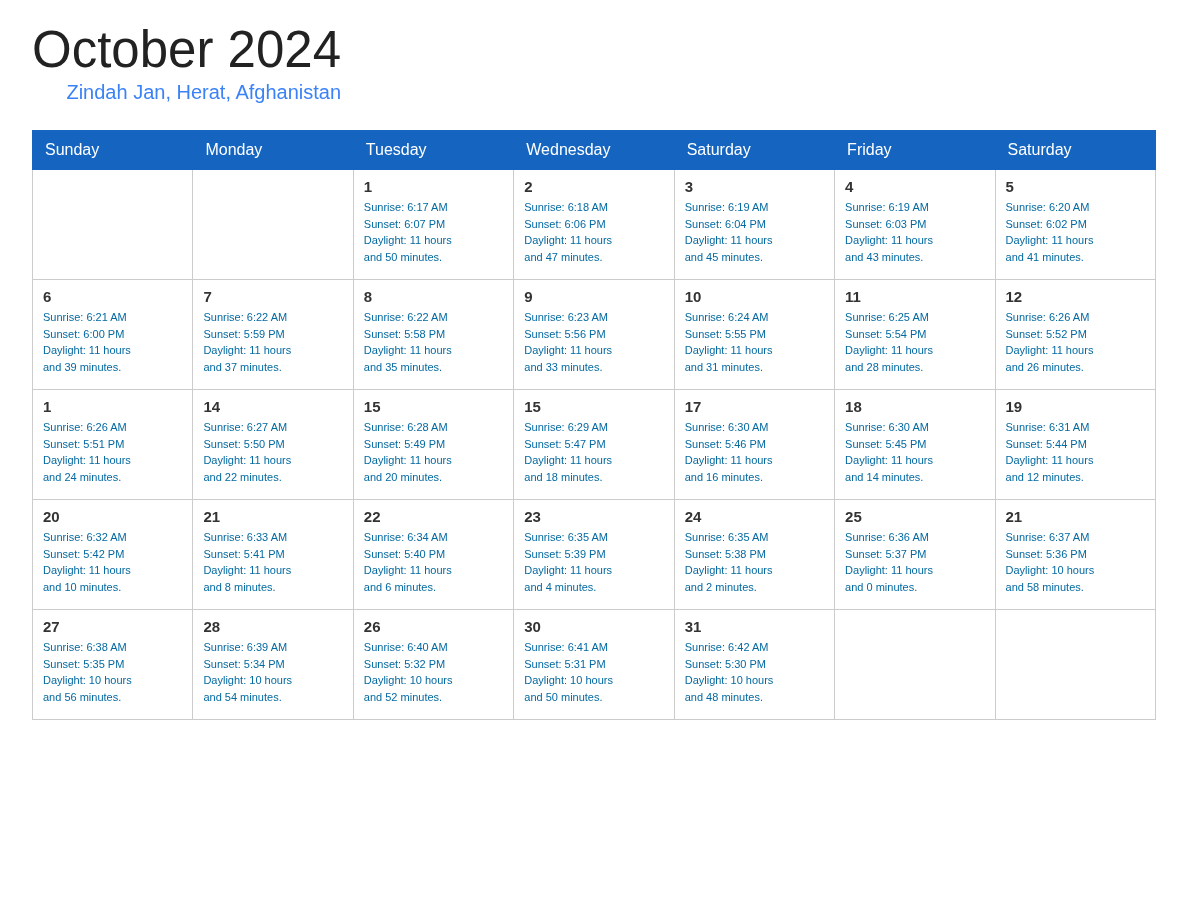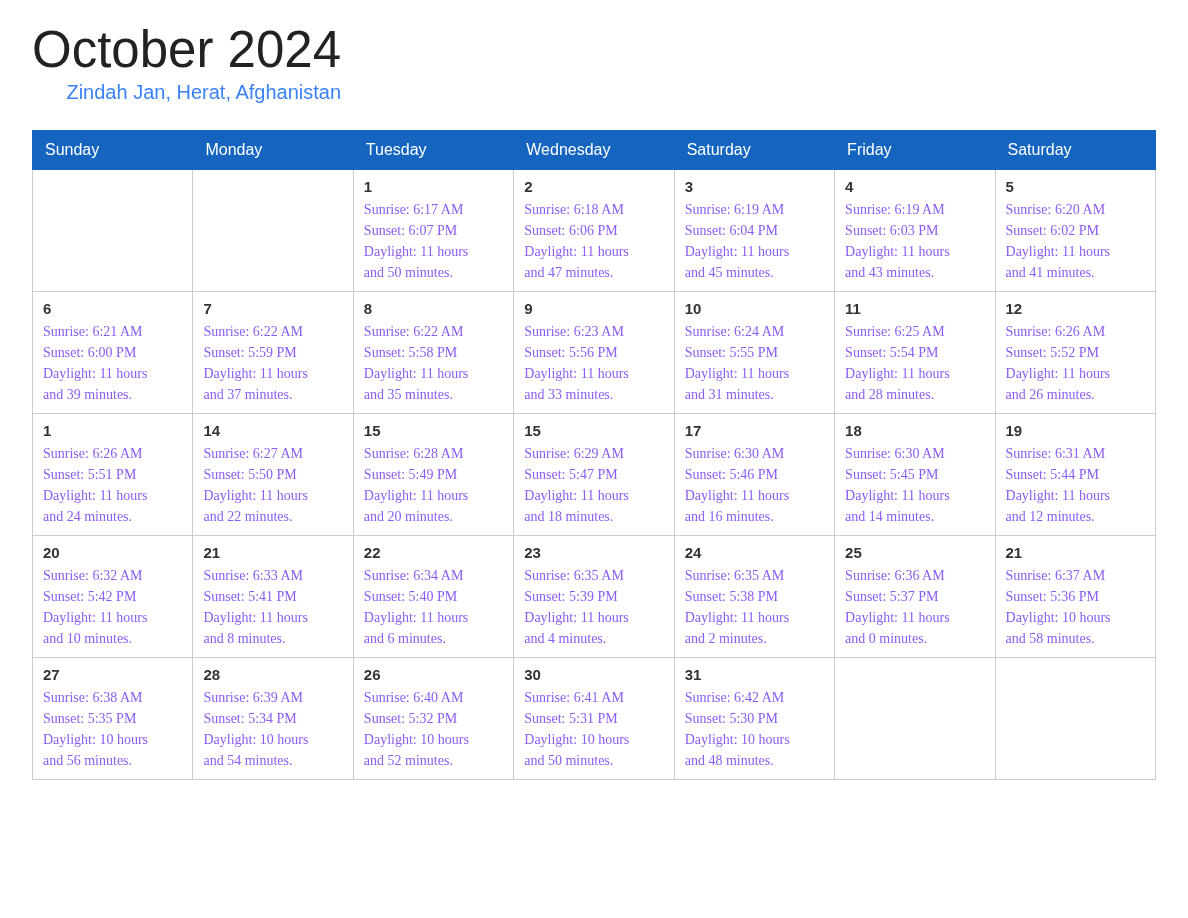--- a/index.html
+++ b/index.html
@@ -55,24 +55,23 @@
       height: 110px;
     }
     .day-number {
       font-size: 15px;
       font-weight: bold;
       color: #333;
       display: block;
       margin-bottom: 4px;
     }
     .day-info {
-      font-size: 14px;
+      font-size: 11px;
       line-height: 1.5;
-      color: #8b5cf6;
-      font-family: Liberation Serif, serif;
+      color: #0369a1;
     }
     .empty-cell {
       background: #fff;
     }
     
     .logo-container {
       display: flex;
       align-items: center;
     }
   </style>

